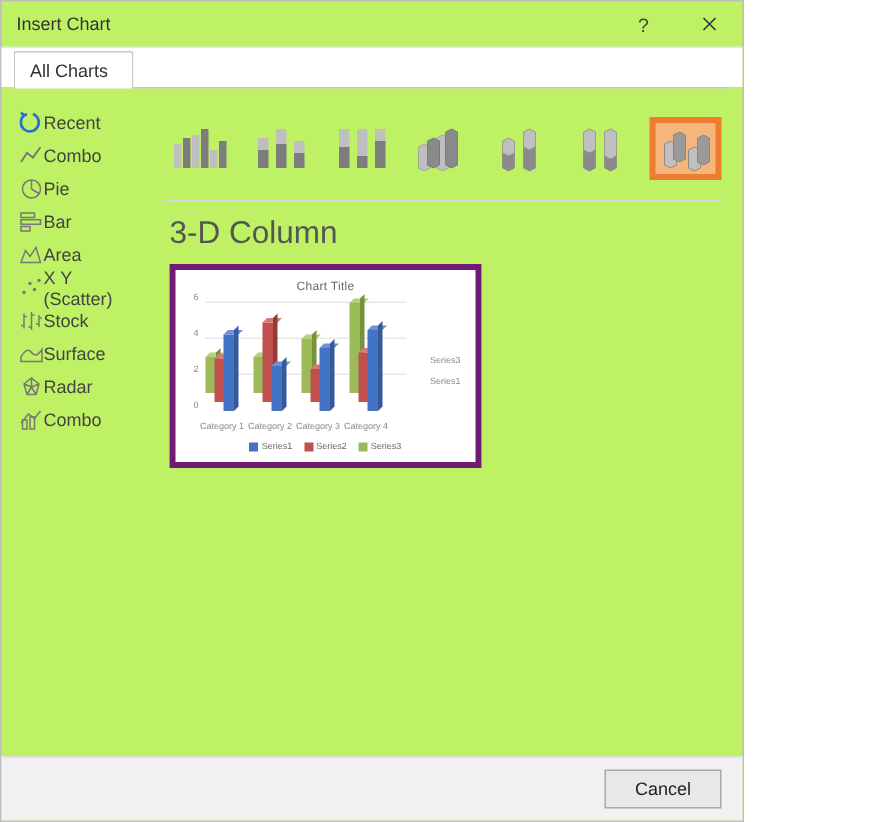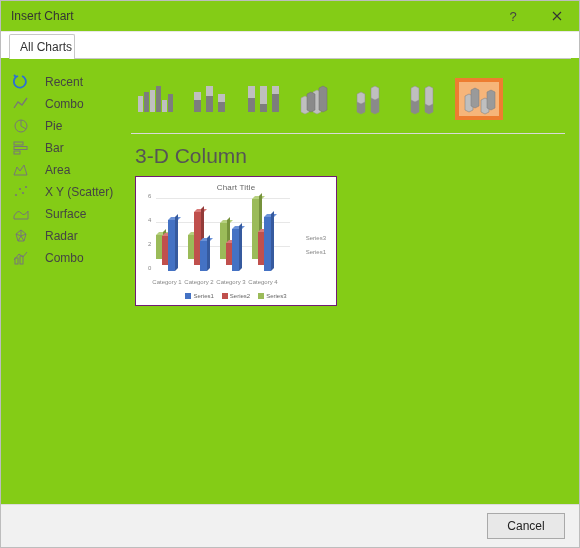--- a/index.html
+++ b/index.html
@@ -1,37 +1,37 @@
 <!DOCTYPE html>
 <html><head>
 <meta charset="utf-8">
 <style>
   html,body{margin:0;padding:0;font-family:"Segoe UI",Tahoma,sans-serif;font-size:12px;color:#222;background:#fff}
-  .dialog{width:580px;height:548px;box-sizing:border-box;border:1px solid #bdbdbd;display:flex;flex-direction:column;background:#84cc16}
+  .dialog{width:496px;height:548px;box-sizing:border-box;border:1px solid #bdbdbd;display:flex;flex-direction:column;background:#bef264}
   .titlebar{height:30px;display:flex;align-items:center;padding:0 0 0 10px;border-bottom:1px solid #e8e8e8}
   .titlebar .title{flex:1;font-size:12px;color:#333}
   .titlebar .wbtn{width:44px;height:30px;display:flex;align-items:center;justify-content:center;color:#555}
   .titlebar .wbtn svg{width:10px;height:10px;stroke:#333;stroke-width:1.1;fill:none}
   .tabs{height:26px;display:flex;align-items:flex-end;padding:0 8px;background:#fff}
-  .tab{padding:5px 2px 5px 10px;border:1px solid #c7c7c7;border-bottom:none;background:#fff;font-size:12px;color:#333;position:relative;top:1px;border-radius:2px 2px 0 0}
+  .tab{padding:5px 16px 5px 10px;border:1px solid #c7c7c7;border-bottom:none;background:#fff;font-size:12px;color:#333;position:relative;top:1px;border-radius:2px 2px 0 0}
   .tabrule{height:1px;background:#c7c7c7;margin:0 8px}
   .content{flex:1;display:flex;padding:10px 14px 6px 6px;gap:6px;overflow:hidden}
   .sidebar{width:118px;display:flex;flex-direction:column;gap:0;padding-top:2px}
-  .sb-item{display:flex;align-items:center;gap:16px;height:22px;padding:0 6px;color:#444}
+  .sb-item{display:flex;align-items:center;gap:0;height:22px;padding:0 6px;color:#444}
   .sb-item .ic{width:16px;height:16px;display:flex;align-items:center;justify-content:center;color:#777}
   .sb-item .ic svg{width:16px;height:16px}
   .sb-item.selected{background:#f0b169;outline:3px solid #ed7d31;outline-offset:-3px;color:#000}
   .sb-item .lbl{font-size:12px}
   .main{flex:1;display:flex;flex-direction:column}
   .subtype-row{height:52px;display:flex;align-items:center;gap:10px;border-bottom:1px solid #d9d9d9;padding:4px 2px 8px 2px}
   .subtype{width:44px;height:38px;display:flex;align-items:center;justify-content:center;position:relative}
   .subtype svg{width:40px;height:34px}
   .subtype.selected{background:#f6b57a;outline:4px solid #ed7d31;outline-offset:-2px}
   .chart-title{font-size:21px;color:#555;margin:10px 0 8px 4px}
-  .preview{width:200px;height:128px;border:1px solid #701a75;position:relative;background:#fff;margin-left:4px}
+  .preview{width:200px;height:128px;border:4px solid #701a75;position:relative;background:#fff;margin-left:4px}
   .preview-inner{position:absolute;inset:4px}
   .ptitle{text-align:center;font-size:8px;color:#666;letter-spacing:.2px;margin-top:2px}
   .plot{position:absolute;left:10px;right:42px;top:18px;bottom:30px}
   .bar3d{position:absolute;bottom:0;width:7px}
   .bar3d .face{position:absolute;inset:0}
   .bar3d .top{position:absolute;left:0;right:-3px;top:-3px;height:3px;transform:skewX(-45deg);transform-origin:bottom left}
   .bar3d .side{position:absolute;top:-3px;bottom:0;right:-3px;width:3px;transform:skewY(-45deg);transform-origin:top left}
   .s1 .face{background:#4472c4}.s1 .top{background:#6b92d8}.s1 .side{background:#365a9e}
   .s2 .face{background:#c0504d}.s2 .top{background:#d87a78}.s2 .side{background:#933b39}
   .s3 .face{background:#9bbb59}.s3 .top{background:#b6d07f}.s3 .side{background:#76923c}
@@ -123,20 +123,28 @@
               <circle cx="7" cy="5" r="1.1" fill="#777"></circle>
               <circle cx="10" cy="9" r="1.1" fill="#777"></circle>
               <circle cx="13" cy="3" r="1.1" fill="#777"></circle>
             </svg>
           </span>
         <span class="lbl">X Y (Scatter)</span>
       </div>
       <div class="sb-item">
         <span class="ic">
             <svg viewBox="0 0 16 16">
+              <path d="M3 3 L3 13 M3 5 L5 5 M3 11 L1 11 M8 2 L8 14 M8 4 L10 4 M8 12 L6 12 M13 4 L13 12 M13 6 L15 6 M13 10 L11 10" stroke="#777" fill="none"></path>
+            </svg>
+          </span>
+        <span class="lbl">Stock</span>
+      </div>
+      <div class="sb-item">
+        <span class="ic">
+            <svg viewBox="0 0 16 16">
               <path d="M1 10 Q5 3 8 7 Q11 11 15 5 L15 13 L1 13 Z" fill="none" stroke="#777"></path>
             </svg>
           </span>
         <span class="lbl">Surface</span>
       </div>
       <div class="sb-item">
         <span class="ic">
             <svg viewBox="0 0 16 16">
               <path d="M8 2 L13 6 L11 13 L5 13 L3 6 Z M8 2 L8 8 M13 6 L8 8 M11 13 L8 8 M5 13 L8 8 M3 6 L8 8" fill="none" stroke="#777"></path>
             </svg>

